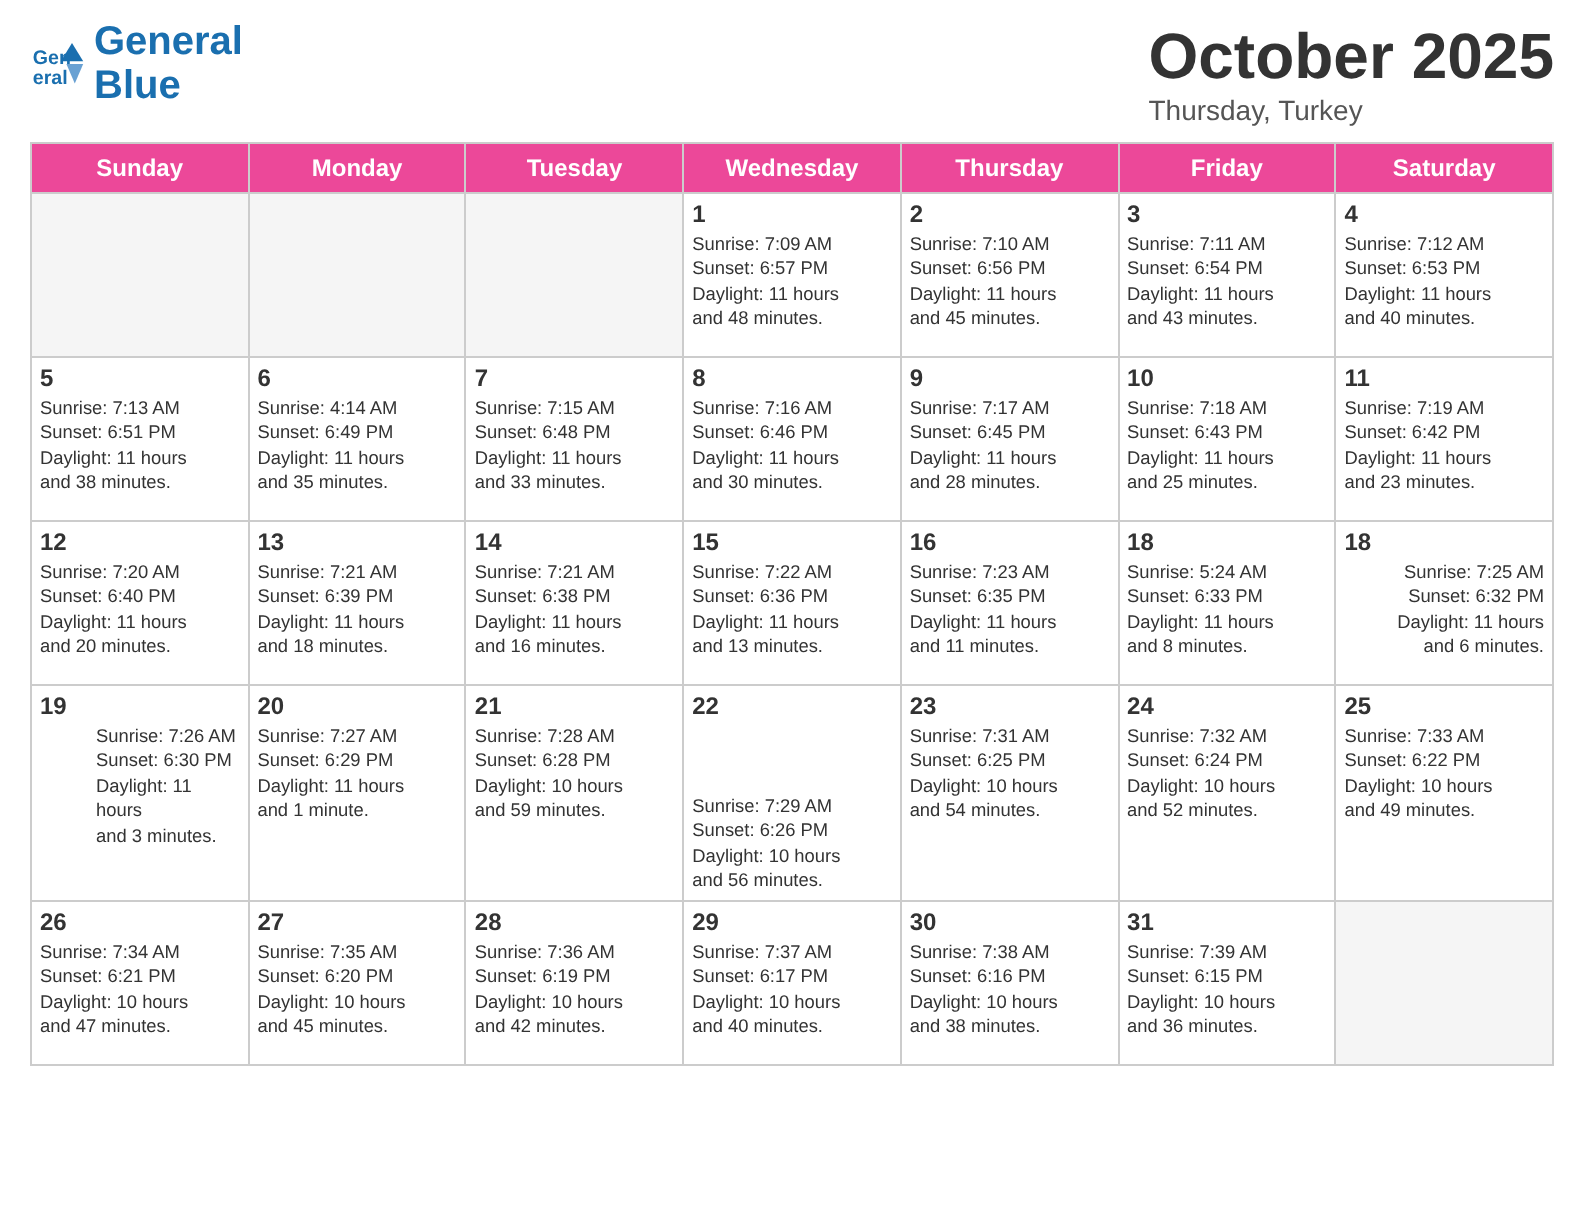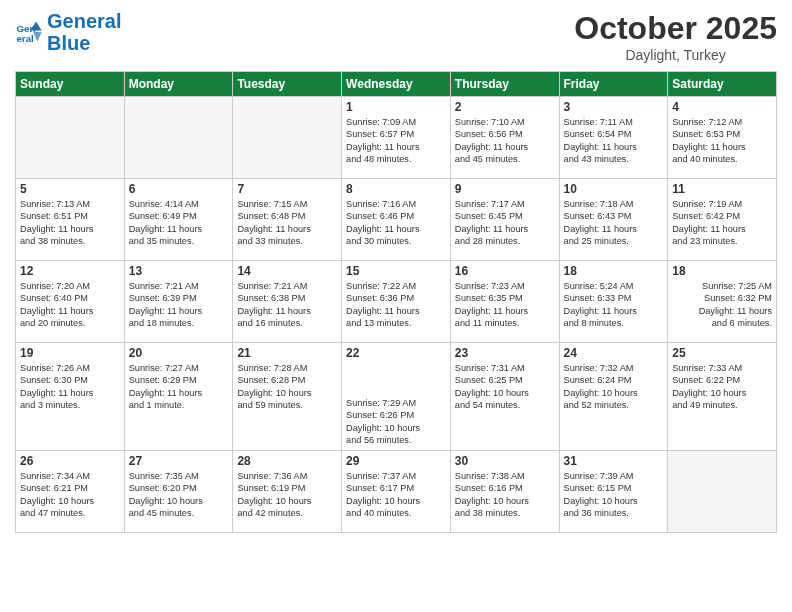--- a/index.html
+++ b/index.html
@@ -34,44 +34,44 @@
     }
     .logo-text span {
       color: #1a6faf;
     }
     .logo-icon {
       width: 28px;
       height: 28px;
       margin-right: 4px;
     }
     .title-block {
-      text-align: center;
+      text-align: left;
     }
     .month-title {
       font-size: 32px;
       font-weight: bold;
       color: #333;
     }
     .subtitle {
       font-size: 14px;
       color: #555;
     }
     .calendar {
       width: 100%;
       border-collapse: collapse;
       table-layout: fixed;
     }
     .calendar thead tr th {
-      background: #15803d;
+      background: #ec4899;
       color: #fff;
       font-size: 12px;
       font-weight: bold;
       padding: 5px 4px;
       border: 1px solid #ccc;
-      text-align: left;
+      text-align: center;
     }
     .calendar tbody tr td {
       border: 1px solid #ccc;
       vertical-align: top;
       padding: 3px 4px;
       font-size: 9.5px;
       color: #333;
       height: 82px;
       background: #fff;
     }
@@ -103,21 +103,21 @@
         <polygon points="26,20 38,20 32,34" fill="#2979c1" opacity="0.7"></polygon>
       </svg>
       <div>
         <div class="logo-text">
           <span>General</span><br><span style="color:#1a6faf">Blue</span>
         </div>
       </div>
     </div>
     <div class="title-block">
       <div class="month-title">October 2025</div>
-      <div class="subtitle">Daylight, Turkey</div>
+      <div class="subtitle">Thursday, Turkey</div>
     </div>
   </div>
 
   <table class="calendar">
     <thead>
       <tr>
       <th>Sunday</th>
           <th>Monday</th>
           <th>Tuesday</th>
           <th>Wednesday</th>
@@ -258,21 +258,21 @@
             <span class="day-num">18</span>
             <div class="day-info" style="white-space: pre-line; text-align: right;">Sunrise: 7:25 AM
 Sunset: 6:32 PM
 Daylight: 11 hours
 and 6 minutes.</div>
           </td>
         </tr>
         <tr>
           <td>
             <span class="day-num">19</span>
-            <div class="day-info" style="white-space: pre-line;">Sunrise: 7:26 AM
+            <div class="day-info" style="white-space: pre-line; margin-left: 28px;">Sunrise: 7:26 AM
 Sunset: 6:30 PM
 Daylight: 11 hours
 and 3 minutes.</div>
           </td>
           <td>
             <span class="day-num">20</span>
             <div class="day-info" style="white-space: pre-line;">Sunrise: 7:27 AM
 Sunset: 6:29 PM
 Daylight: 11 hours
 and 1 minute.</div>

